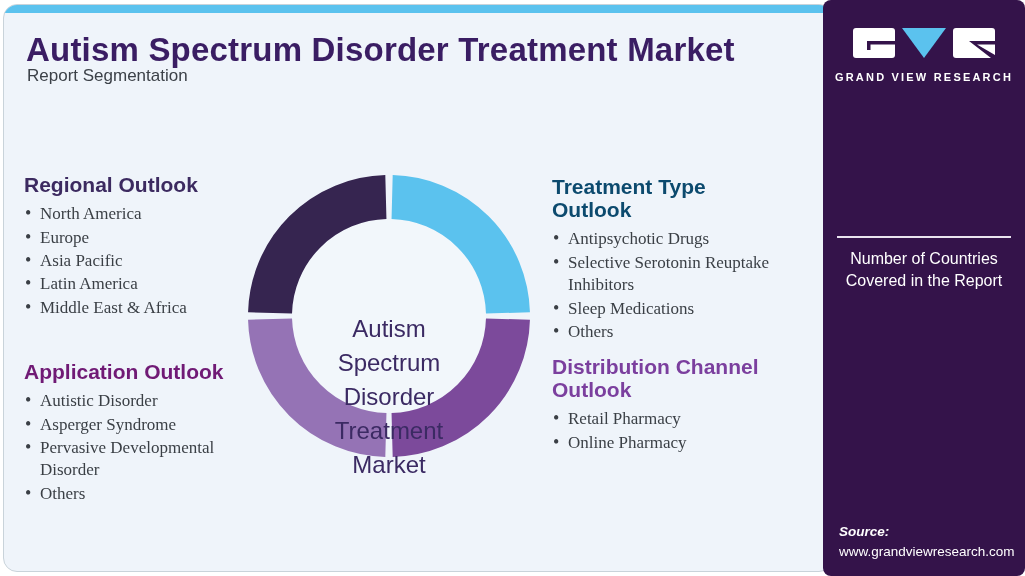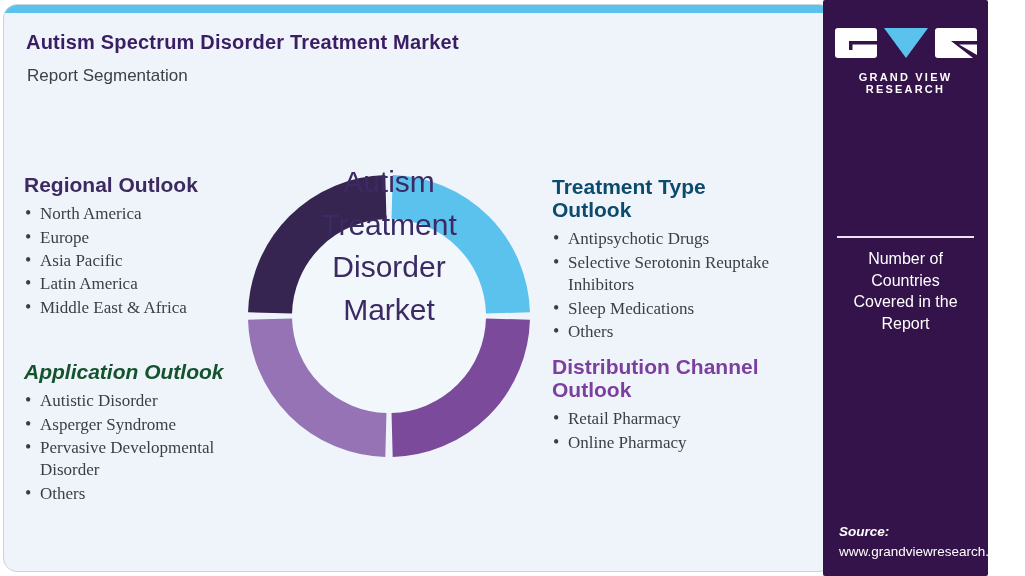--- a/index.html
+++ b/index.html
@@ -8,57 +8,57 @@
   .stage { position:relative; width:1025px; height:576px; background:#ffffff; overflow:hidden; }
 
   
   .card {
     position:absolute; left:3px; top:4px; width:830px; height:568px;
     background:#eff4fa; border:1px solid #c9d3da; border-radius:14px; overflow:hidden;
   }
   .topstrip { position:absolute; left:0; top:0; width:100%; height:8px; background:#5bc2ee; }
 
   .title {
-    position:absolute; left:22px; top:26px; font-size:20px; font-weight:800;
+    position:absolute; left:22px; top:26px; font-size:33px; font-weight:800;
     color:#3a1d63; letter-spacing:0.2px;
   }
   .subtitle { position:absolute; left:23px; top:61px; font-size:17px; color:#3c4148; }
 
   
   .section { position:absolute; }
   .section h3 { font-size:21px; font-weight:700; margin-bottom:7px; line-height:1.1; }
   .section ul { list-style:none; }
   .section li {
     position:relative; font-size:17px; color:#3a3f45; line-height:1.32;
     padding-left:16px; margin-bottom:1px;font-family:Liberation Serif, serif;
   }
   .section li::before { content:"\2022"; position:absolute; left:1px; top:-1px; color:#3a3f45; font-size:18px; }
 
   .sec-regional     { left:20px;  top:168px; width:240px; }
   .sec-application  { left:20px;  top:355px; width:238px; }
   .sec-treatment    { left:548px; top:170px; width:230px; }
   .sec-distribution { left:548px; top:350px; width:230px; }
 
   .sec-regional h3     { color:#3c2a60; }
-  .sec-application h3  { color:#14532d;font-style:italic; }
+  .sec-application h3  { color:#701a75; }
   .sec-treatment h3    { color:#0c4a6e; }
   .sec-distribution h3 { color:#7b3f9e; }
 
   
   .donut { position:absolute; left:235px; top:161px; width:300px; height:300px; }
   .donut-center {
-    position:absolute; left:235px; top:156px; width:300px; height:300px;
-    display:flex; align-items:flex-start; justify-content:center; text-align:center;
-    font-size:30px; line-height:1.42; color:#3b2a63; pointer-events:none;
+    position:absolute; left:235px; top:177px; width:300px; height:300px;
+    display:flex; align-items:flex-end; justify-content:center; text-align:center;
+    font-size:24px; line-height:1.42; color:#3b2a63; pointer-events:none;
   }
 
   
   .sidebar {
-    position:absolute; left:823px; top:0; width:165px; height:576px;
-    background:#34134a; border-radius:2px; color:#ffffff;
+    position:absolute; left:823px; top:0; width:202px; height:576px;
+    background:#34134a; border-radius:8px; color:#ffffff;
   }
   .logo { position:absolute; left:0; top:28px; width:100%; text-align:center; }
   .logo-glyphs { display:flex; justify-content:center; align-items:flex-start; gap:7px; height:34px; }
   .logo-word { margin-top:9px; font-size:11px; font-weight:700; letter-spacing:2.2px; color:#ffffff; }
 
   .stat { position:absolute; left:0; top:228px; width:100%; text-align:center; }
   .stat-value { font-size:46px; font-weight:800; color:#ffffff; letter-spacing:1px; }
   .stat-divider { margin:8px 14px 10px 14px; border-top:2px solid #e9e4ef; }
   .stat-caption { font-size:16px; line-height:1.35; color:#ffffff; padding:0 18px; }
 
@@ -119,22 +119,23 @@
     <svg class="donut" viewBox="0 0 300 300" width="300" height="300" aria-hidden="true">
       <circle cx="150" cy="150" r="97" fill="#f2f7fb"></circle>
       <path d="M 31.04 146.88 A 119 119 0 0 1 146.88 31.04" stroke="#362550" stroke-width="44" fill="none"></path>
       <path d="M 153.12 31.04 A 119 119 0 0 1 268.96 146.88" stroke="#5bc2ee" stroke-width="44" fill="none"></path>
       <path d="M 268.96 153.12 A 119 119 0 0 1 153.12 268.96" stroke="#7c4a9b" stroke-width="44" fill="none"></path>
       <path d="M 146.88 268.96 A 119 119 0 0 1 31.04 153.12" stroke="#9573b5" stroke-width="44" fill="none"></path>
     </svg>
     <div class="donut-center">
       <div>
         <div>Autism</div>
+        <div>Spectrum</div>
+        <div>Disorder</div>
         <div>Treatment</div>
-        <div>Disorder</div>
         <div>Market</div>
       </div>
     </div>
   </div>
 
   <div class="sidebar">
     <div class="logo">
       <div class="logo-glyphs">
         <svg width="42" height="32" viewBox="0 0 42 32" aria-hidden="true">
           <rect x="0" y="0" width="42" height="30" rx="3" fill="#ffffff"></rect>

